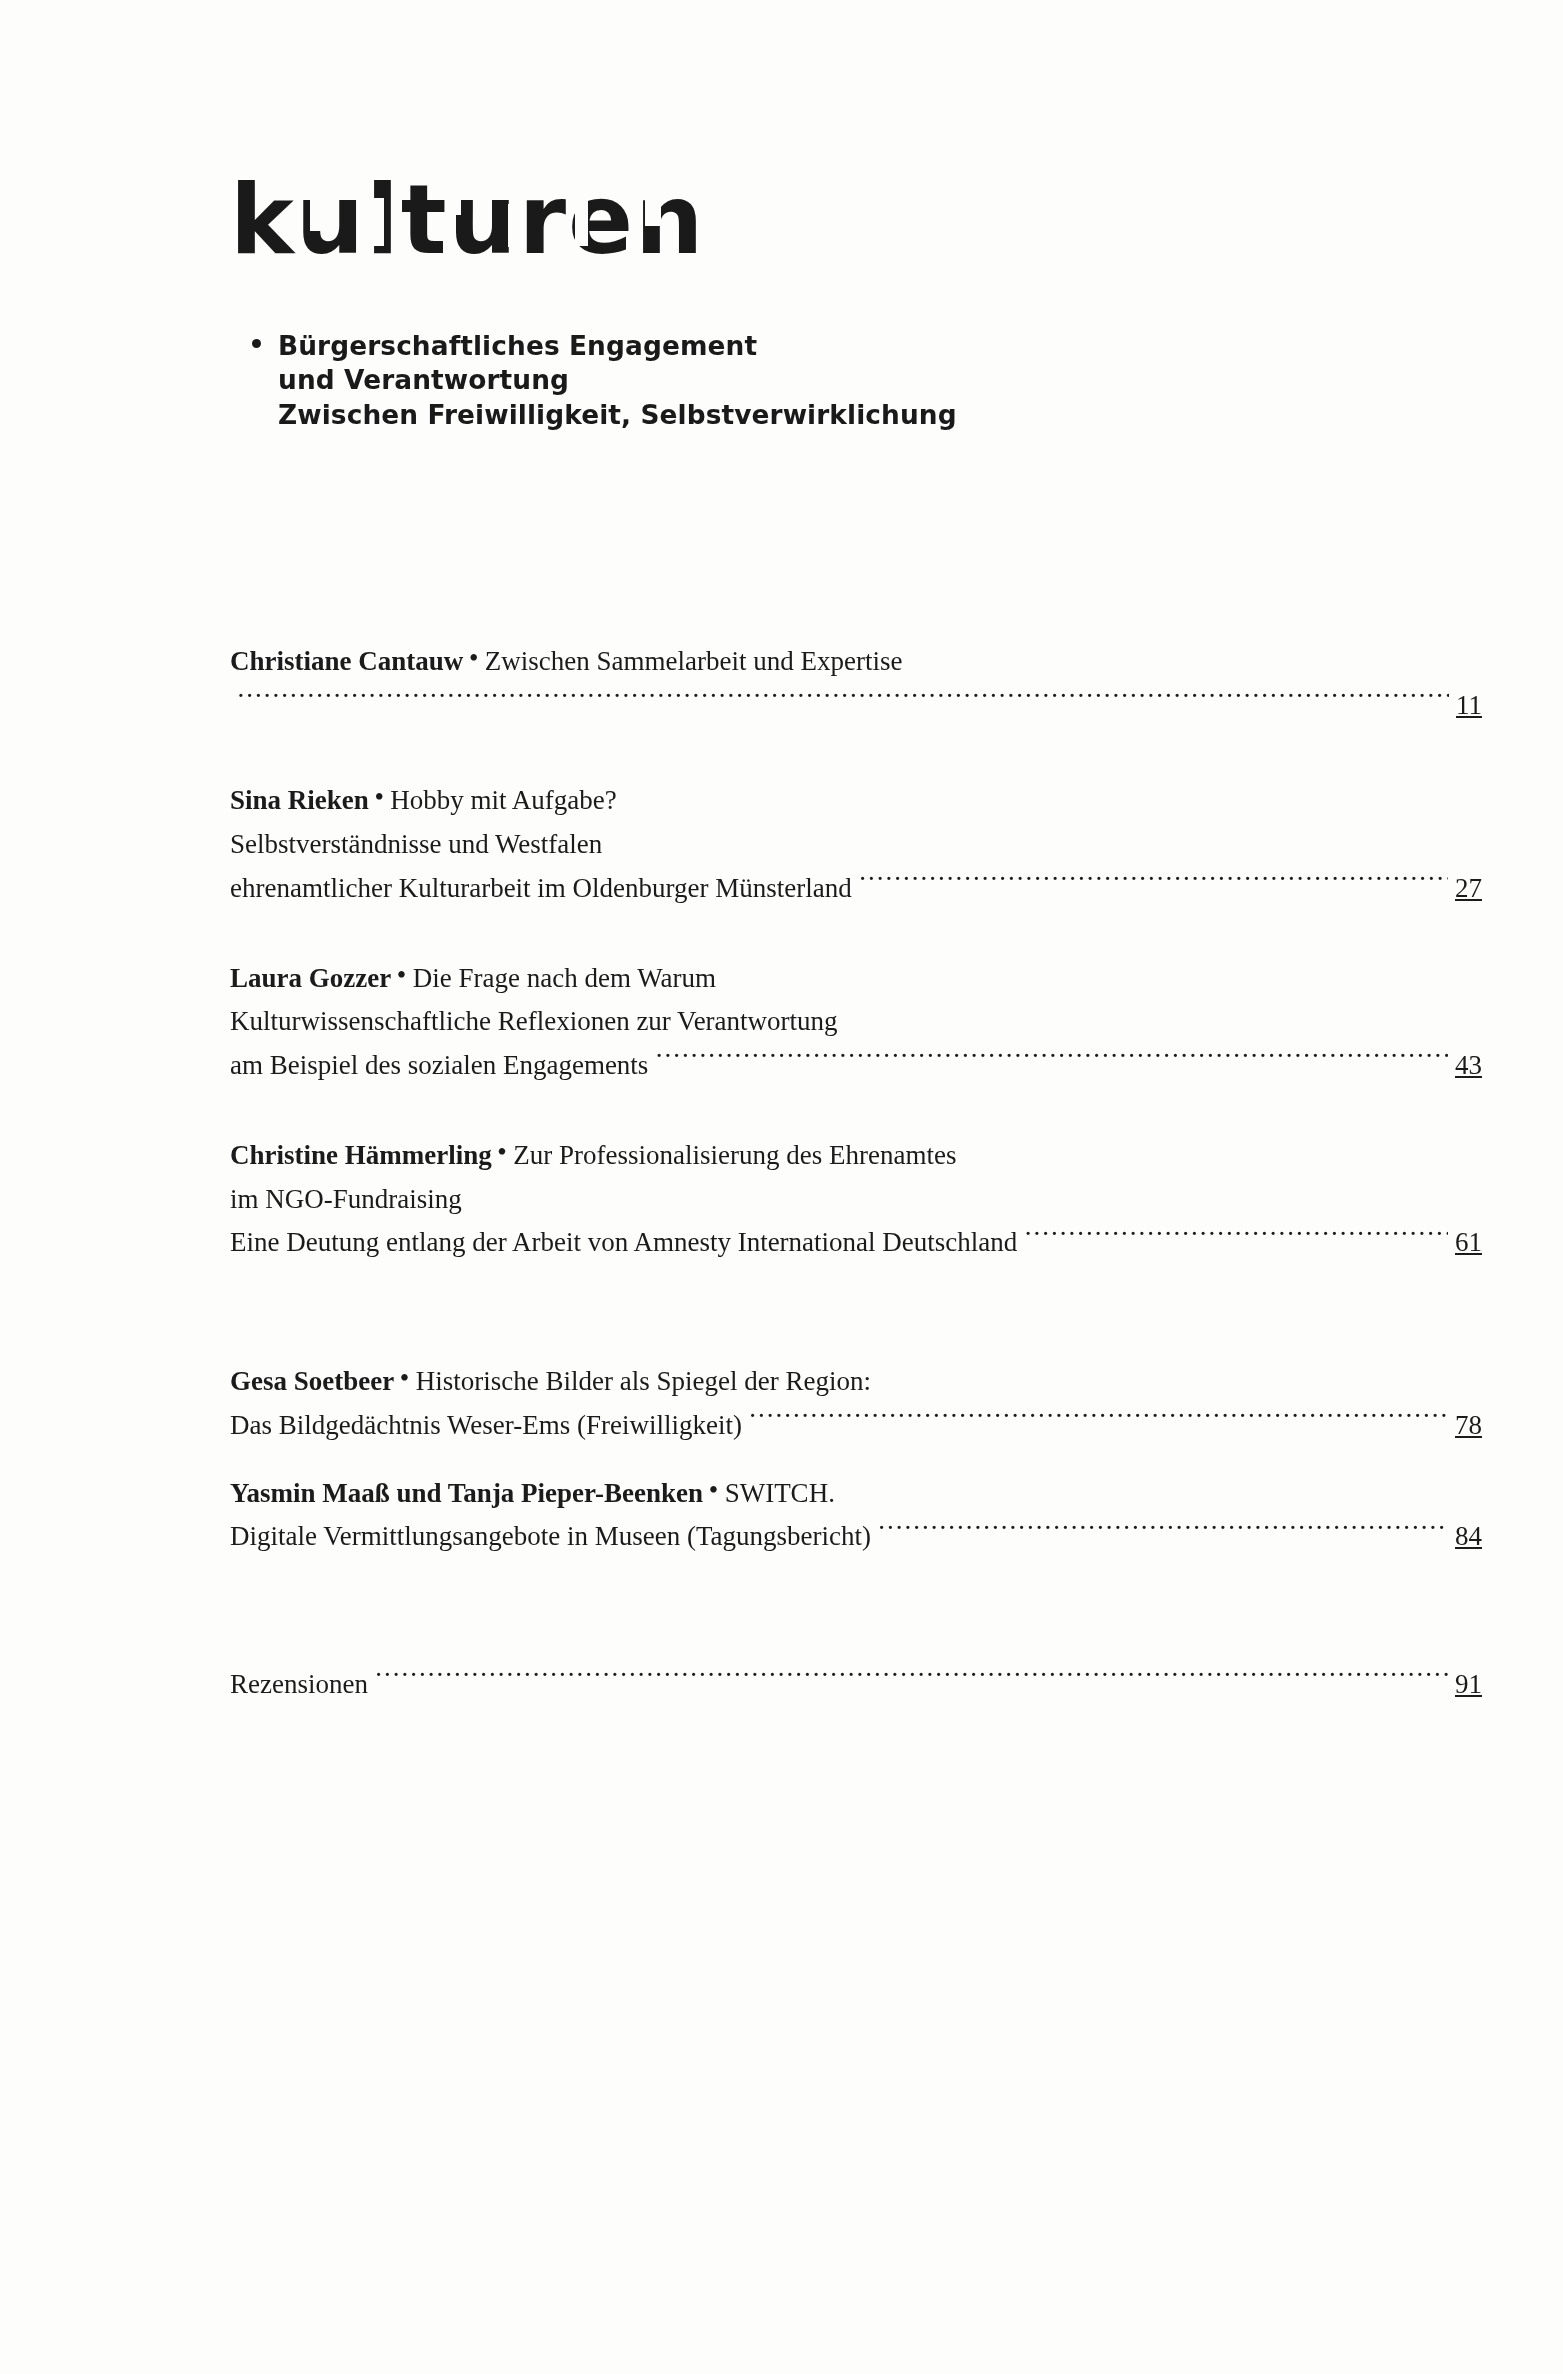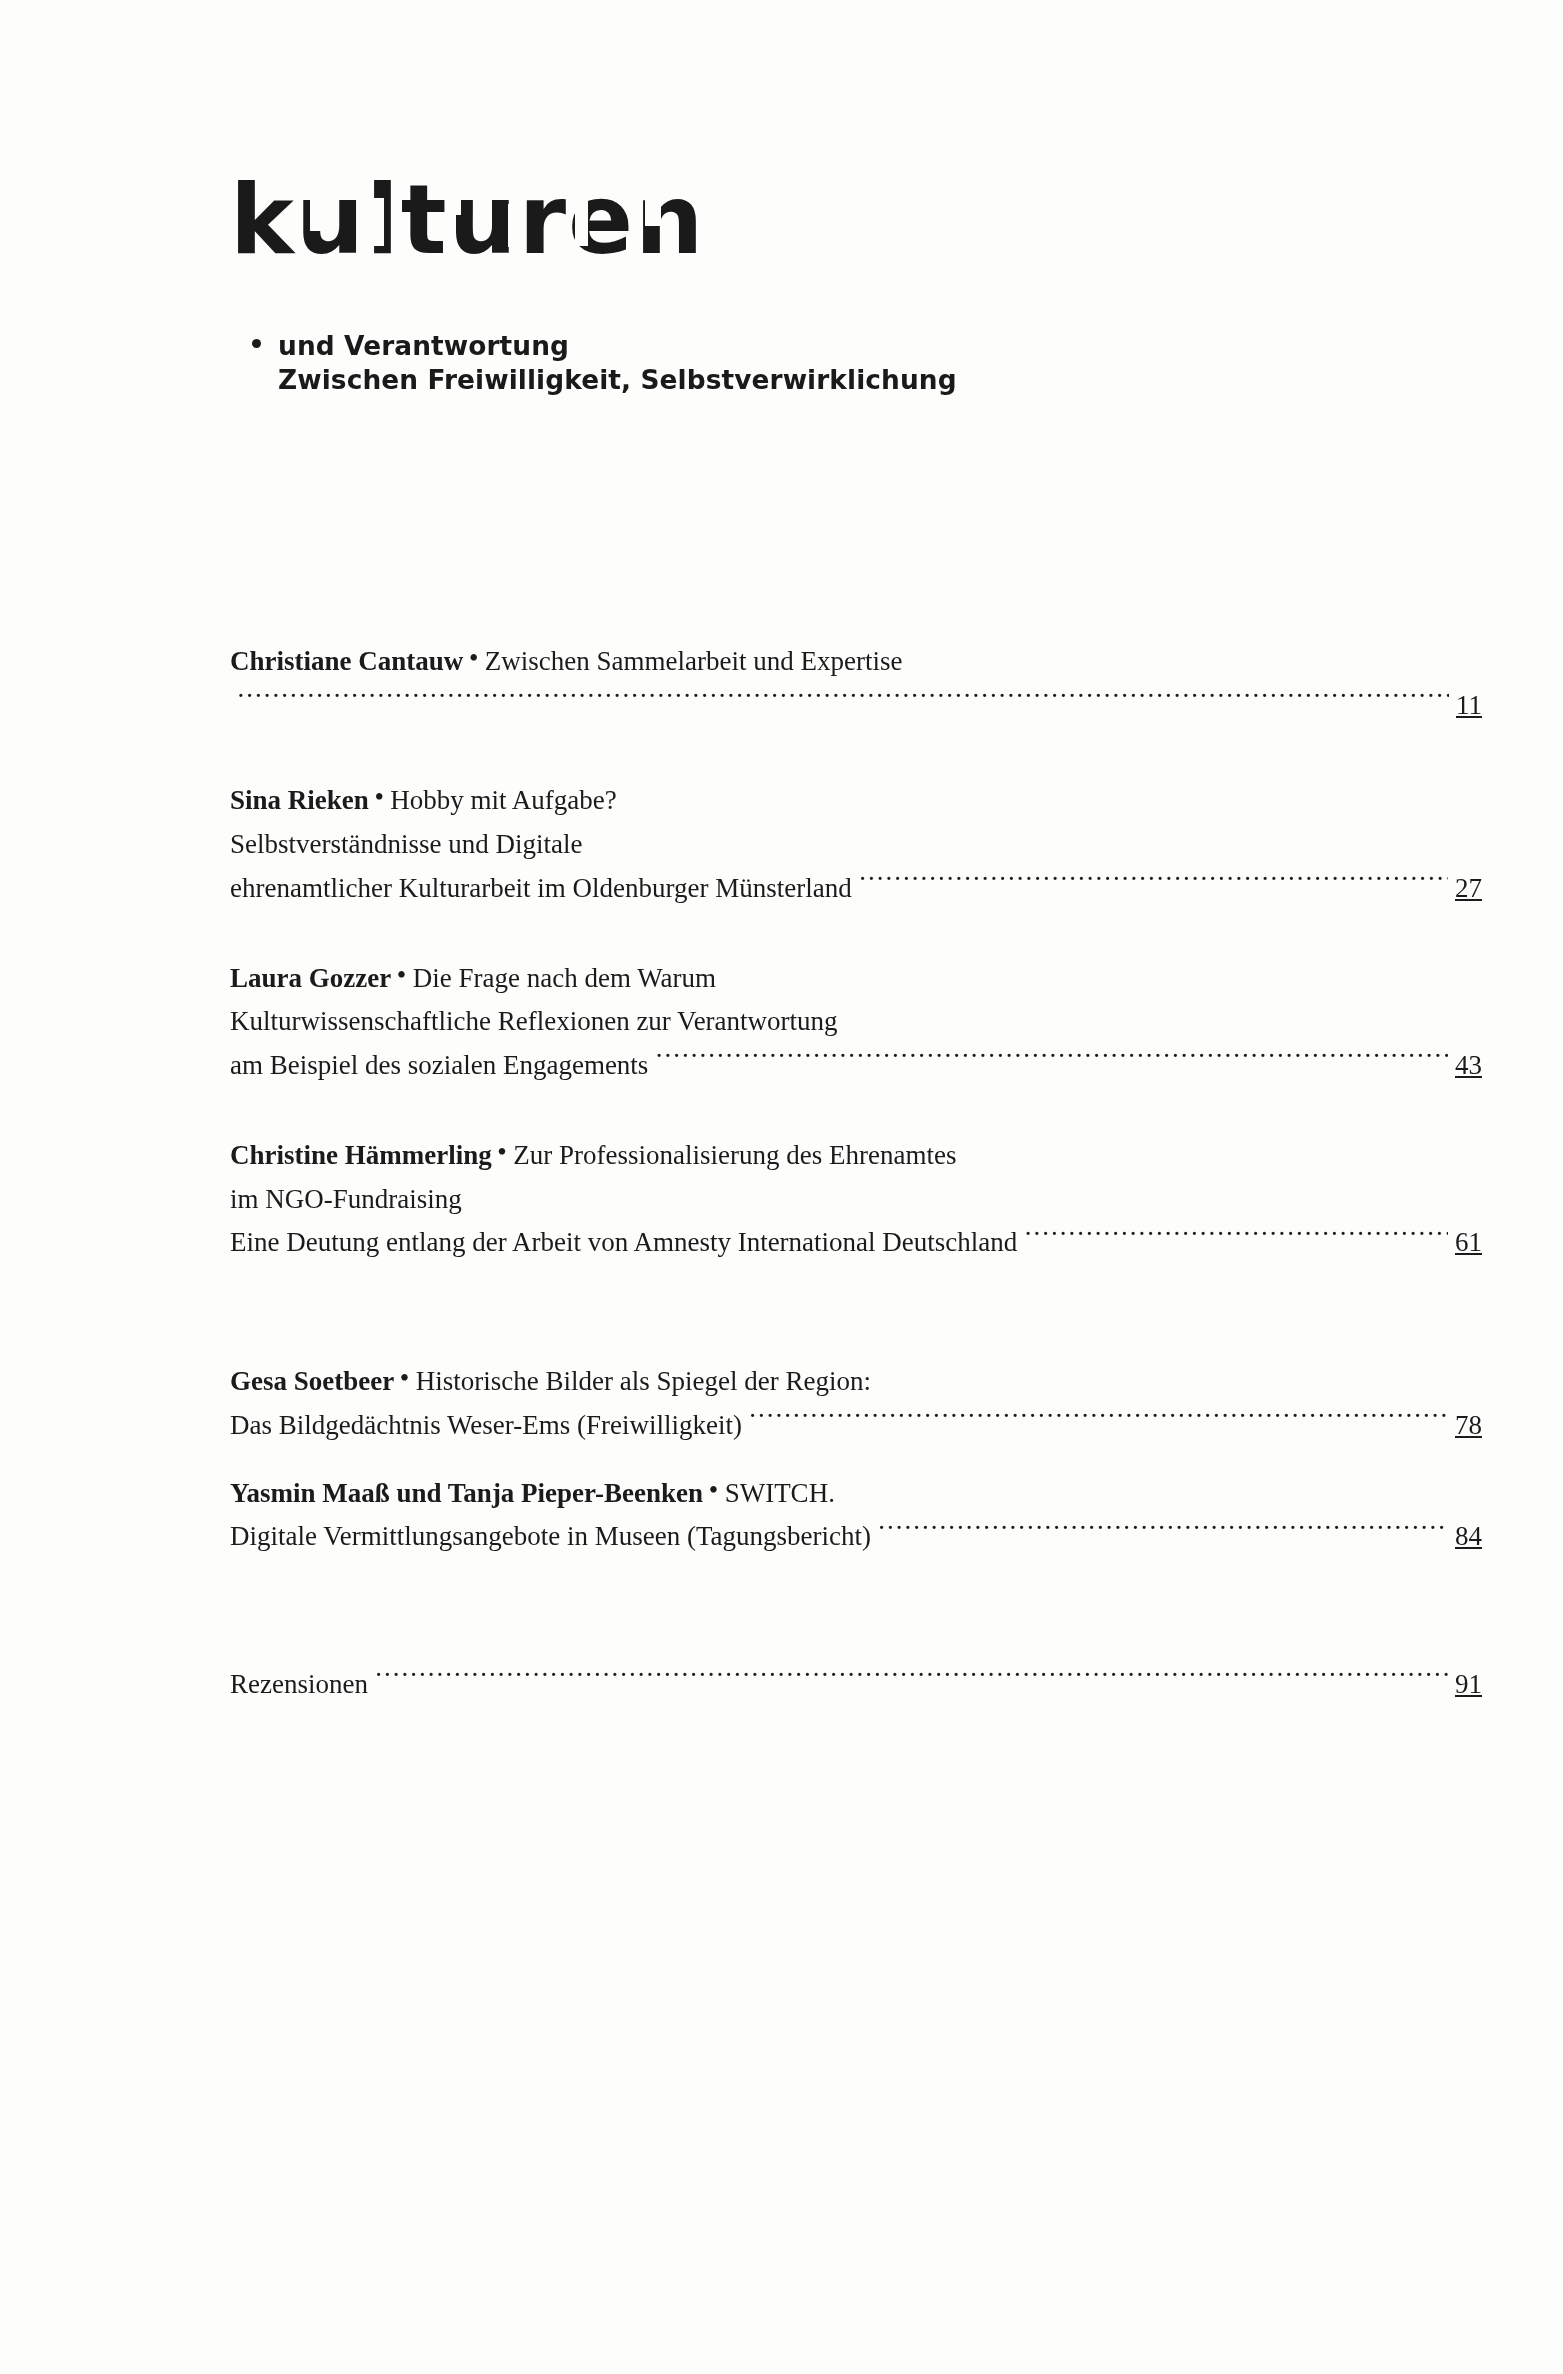--- a/index.html
+++ b/index.html
@@ -145,20 +145,21 @@
     <span class="masthead-mask m2"></span>
     <span class="masthead-mask m3"></span>
     <span class="masthead-mask m4"></span>
     <span class="masthead-mask m5"></span>
     <span class="masthead-mask m6"></span>
     <span class="masthead-mask m7"></span>
   </div>
 
   <div class="subtitle">
     <span class="bullet"></span>
+    <div>Bürgerschaftliches Engagement</div>
     <div>und Verantwortung</div>
     <div>Zwischen Freiwilligkeit, Selbstverwirklichung</div>
   </div>
 
   <div class="toc">
 
     <div class="entry">
       <div class="line">
         <span class="txt bold">Christiane Cantauw</span>
         <span class="txt dot">•</span>
@@ -172,21 +173,21 @@
 
     <div class="gap-56"></div>
 
     <div class="entry">
       <div class="line">
         <span class="txt bold">Sina Rieken</span>
         <span class="txt dot">•</span>
         <span class="txt">Hobby mit Aufgabe?</span>
       </div>
       <div class="line">
-        <span class="txt">Selbstverständnisse und Digitale</span>
+        <span class="txt">Selbstverständnisse und Westfalen</span>
       </div>
       <div class="line">
         <span class="txt">ehrenamtlicher Kulturarbeit im Oldenburger Münsterland</span>
         <span class="leader"></span>
         <span class="pageno">27</span>
       </div>
     </div>
 
     <div class="gap-50"></div>
 

